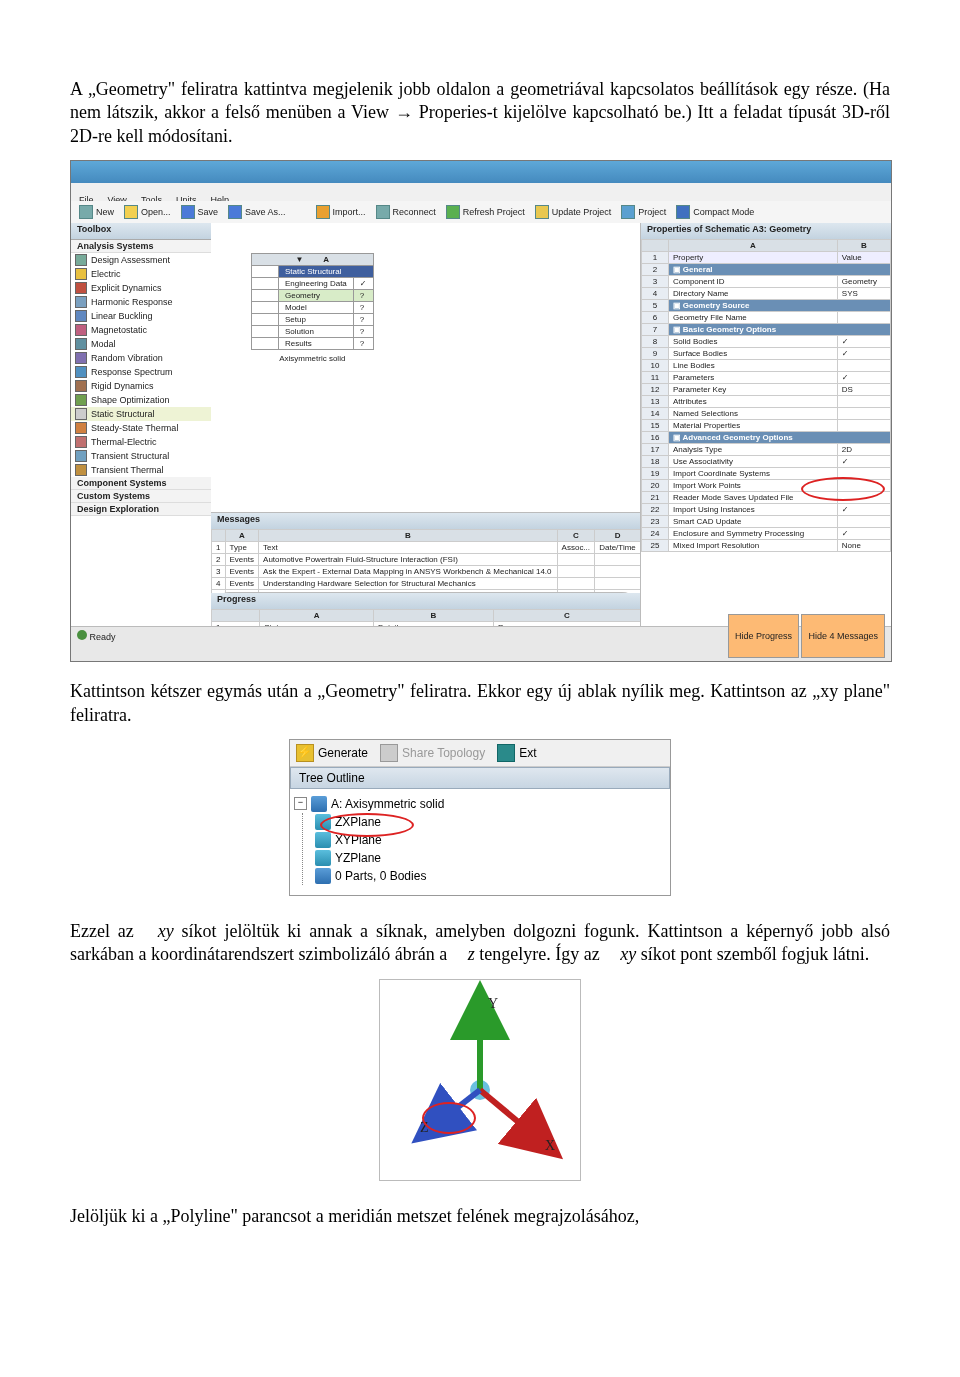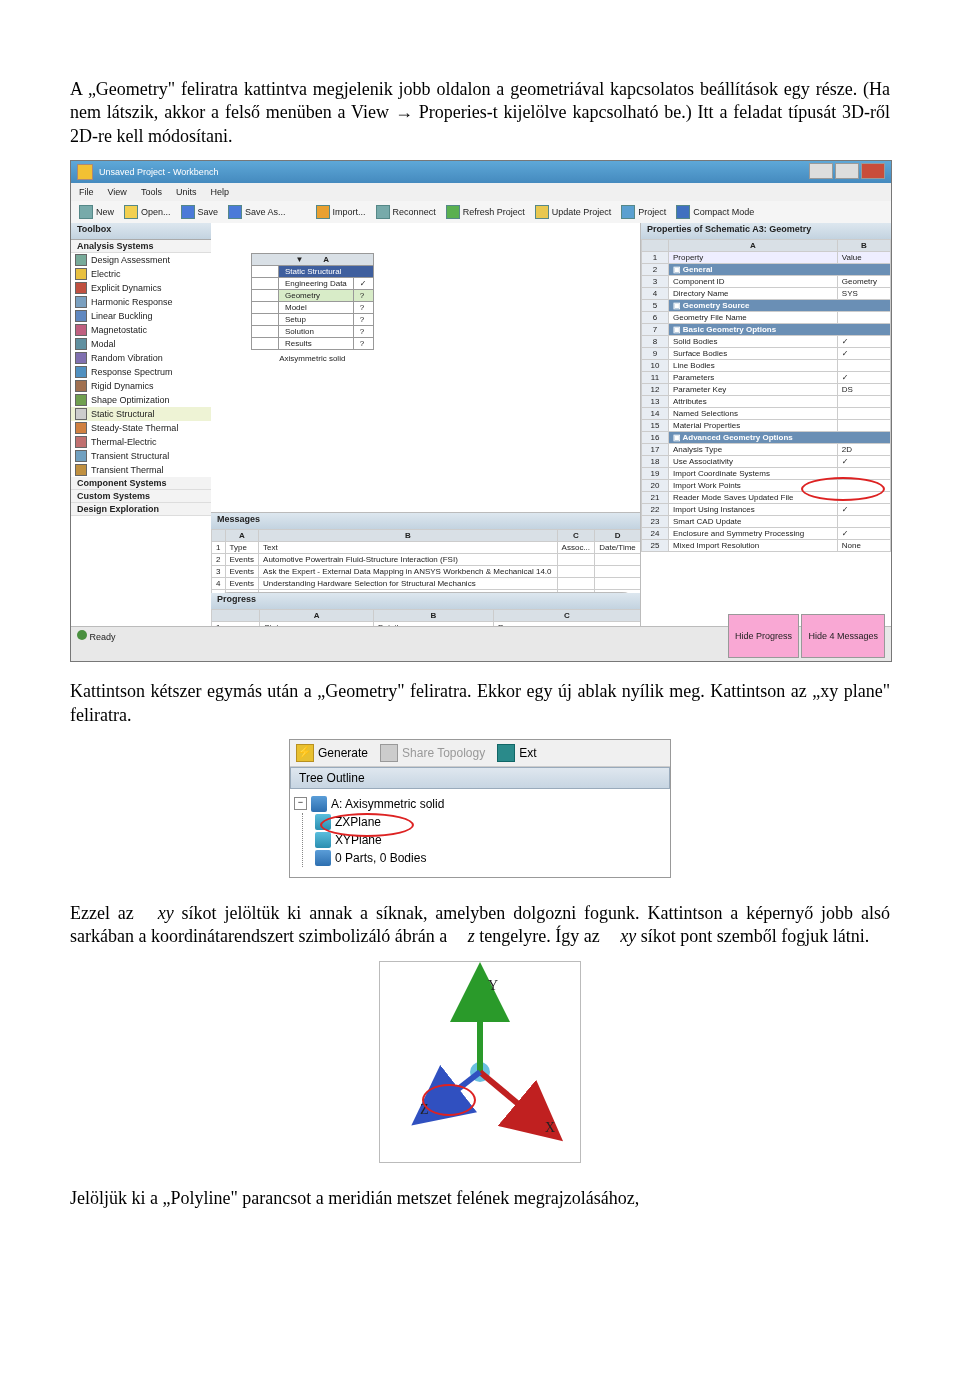--- a/index.html
+++ b/index.html
@@ -40,21 +40,21 @@
       display: flex; gap: 2px;
     }
     .wb-ctrl span {
       width: 22px; height: 14px; background: #ddd; border: 1px solid #999;
       display: inline-block;
     }
     .wb-ctrl span:last-child { background: #c94d3a; }
     .wb-menubar {
       position: absolute; top: 22px; left: 0; right: 0; height: 18px;
       background: #f0f0f0;
-      display: flex; gap: 14px; padding: 0 8px; align-items: center;
+      display: flex; gap: 14px; padding: 8px 8px; align-items: center;
     }
     .wb-toolbar {
       position: absolute; top: 40px; left: 0; right: 0; height: 22px;
       background: #f5f5f5; border-bottom: 1px solid #ccc;
       display: flex; gap: 10px; padding: 0 8px; align-items: center;
     }
     .tb-item { display: flex; align-items: center; gap: 3px; }
     .tb-icon { width: 12px; height: 12px; background: #7aa; border: 1px solid #588; }
     .wb-sidebar {
       position: absolute; top: 62px; left: 0; width: 140px; bottom: 18px;
@@ -118,21 +118,21 @@
       border-radius: 50%;
       width: 80px; height: 20px;
       pointer-events: none;
     }
     .wb-status {
       position: absolute; bottom: 16px; left:0; right:0; height:18px;
       background: #e8e8e8; border-top: 1px solid #bbb;
       display: flex; align-items: center; padding: 0 6px;
       justify-content: space-between;
     }
-    .status-btn { background: #f9a8d4; border:1px solid #999; padding:16px 6px; }
+    .status-btn { background: #fdba74; border:1px solid #999; padding:16px 6px; }
     
     
     .screenshot-dm {
       width: 380px; margin: 12px auto 24px;
       border: 1px solid #999;
       font-family: Tahoma, Arial, sans-serif;
       font-size: 12px;
     }
     .dm-toolbar {
       background: #f0f0f0; padding: 4px 6px; display:flex; gap:12px;
@@ -170,29 +170,20 @@
       width:50px; height:28px; left:42px; top:122px;
     }
     .italic { font-style: italic; margin-left: 16px; }
   </style>
 </head>
 <body>
 
 <p class="para">A „Geometry" feliratra kattintva megjelenik jobb oldalon a geometriával kapcsolatos beállítások egy része. (Ha nem látszik, akkor a felső menüben a View → Properies-t kijelölve kapcsolható be.) Itt a feladat típusát 3D-ről 2D-re kell módosítani.</p>
 
 <div class="screenshot-wb">
-  <div class="wb-title">
-    <span style="width:14px;height:14px;background:#f2c033;border:1px solid #a87;display:inline-block;margin-right:6px;"></span>
-    <span>Unsaved Project - Workbench</span>
-    <div class="wb-ctrl">
-      <span></span>
-      <span></span>
-      <span></span>
-    </div>
-  </div>
   <div class="wb-menubar">
     <span>File</span>
     <span>View</span>
     <span>Tools</span>
     <span>Units</span>
     <span>Help</span>
   </div>
   <div class="wb-toolbar">
     <span class="tb-item">
         <span class="tb-icon"></span>
@@ -602,20 +593,24 @@
       <span>A: Axisymmetric solid</span>
     </div>
     <div class="dm-dots">
       <div class="dm-node">
         <span class="dm-icon plane"></span>
         <span>ZXPlane</span>
       </div>
       <div class="dm-node">
         <span class="dm-icon plane"></span>
         <span>XYPlane</span>
+      </div>
+      <div class="dm-node">
+        <span class="dm-icon plane"></span>
+        <span>YZPlane</span>
       </div>
       <div class="dm-node">
         <span class="dm-icon cube"></span>
         <span>0 Parts, 0 Bodies</span>
       </div>
     </div>
   </div>
   <div class="dm-circle" style="top:73px; left:30px;"></div>
 </div>
 

